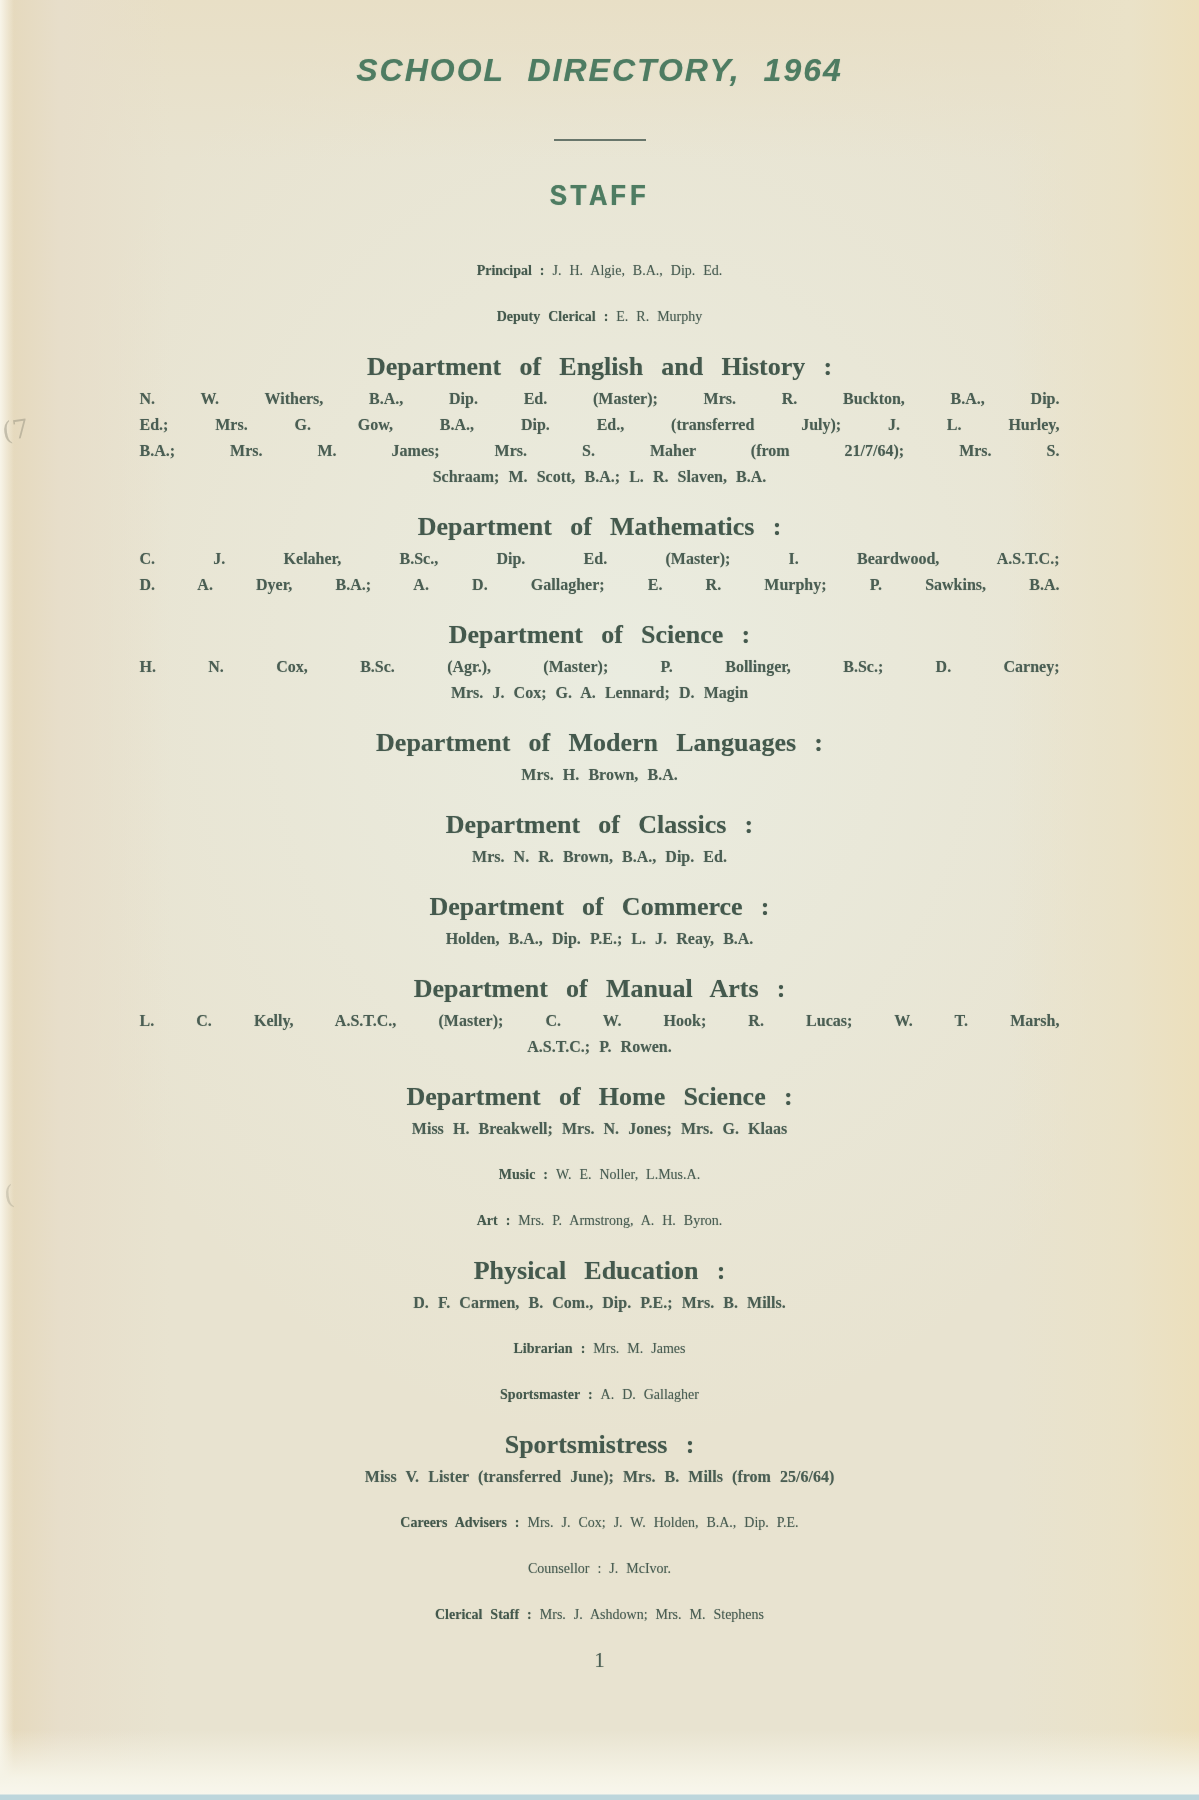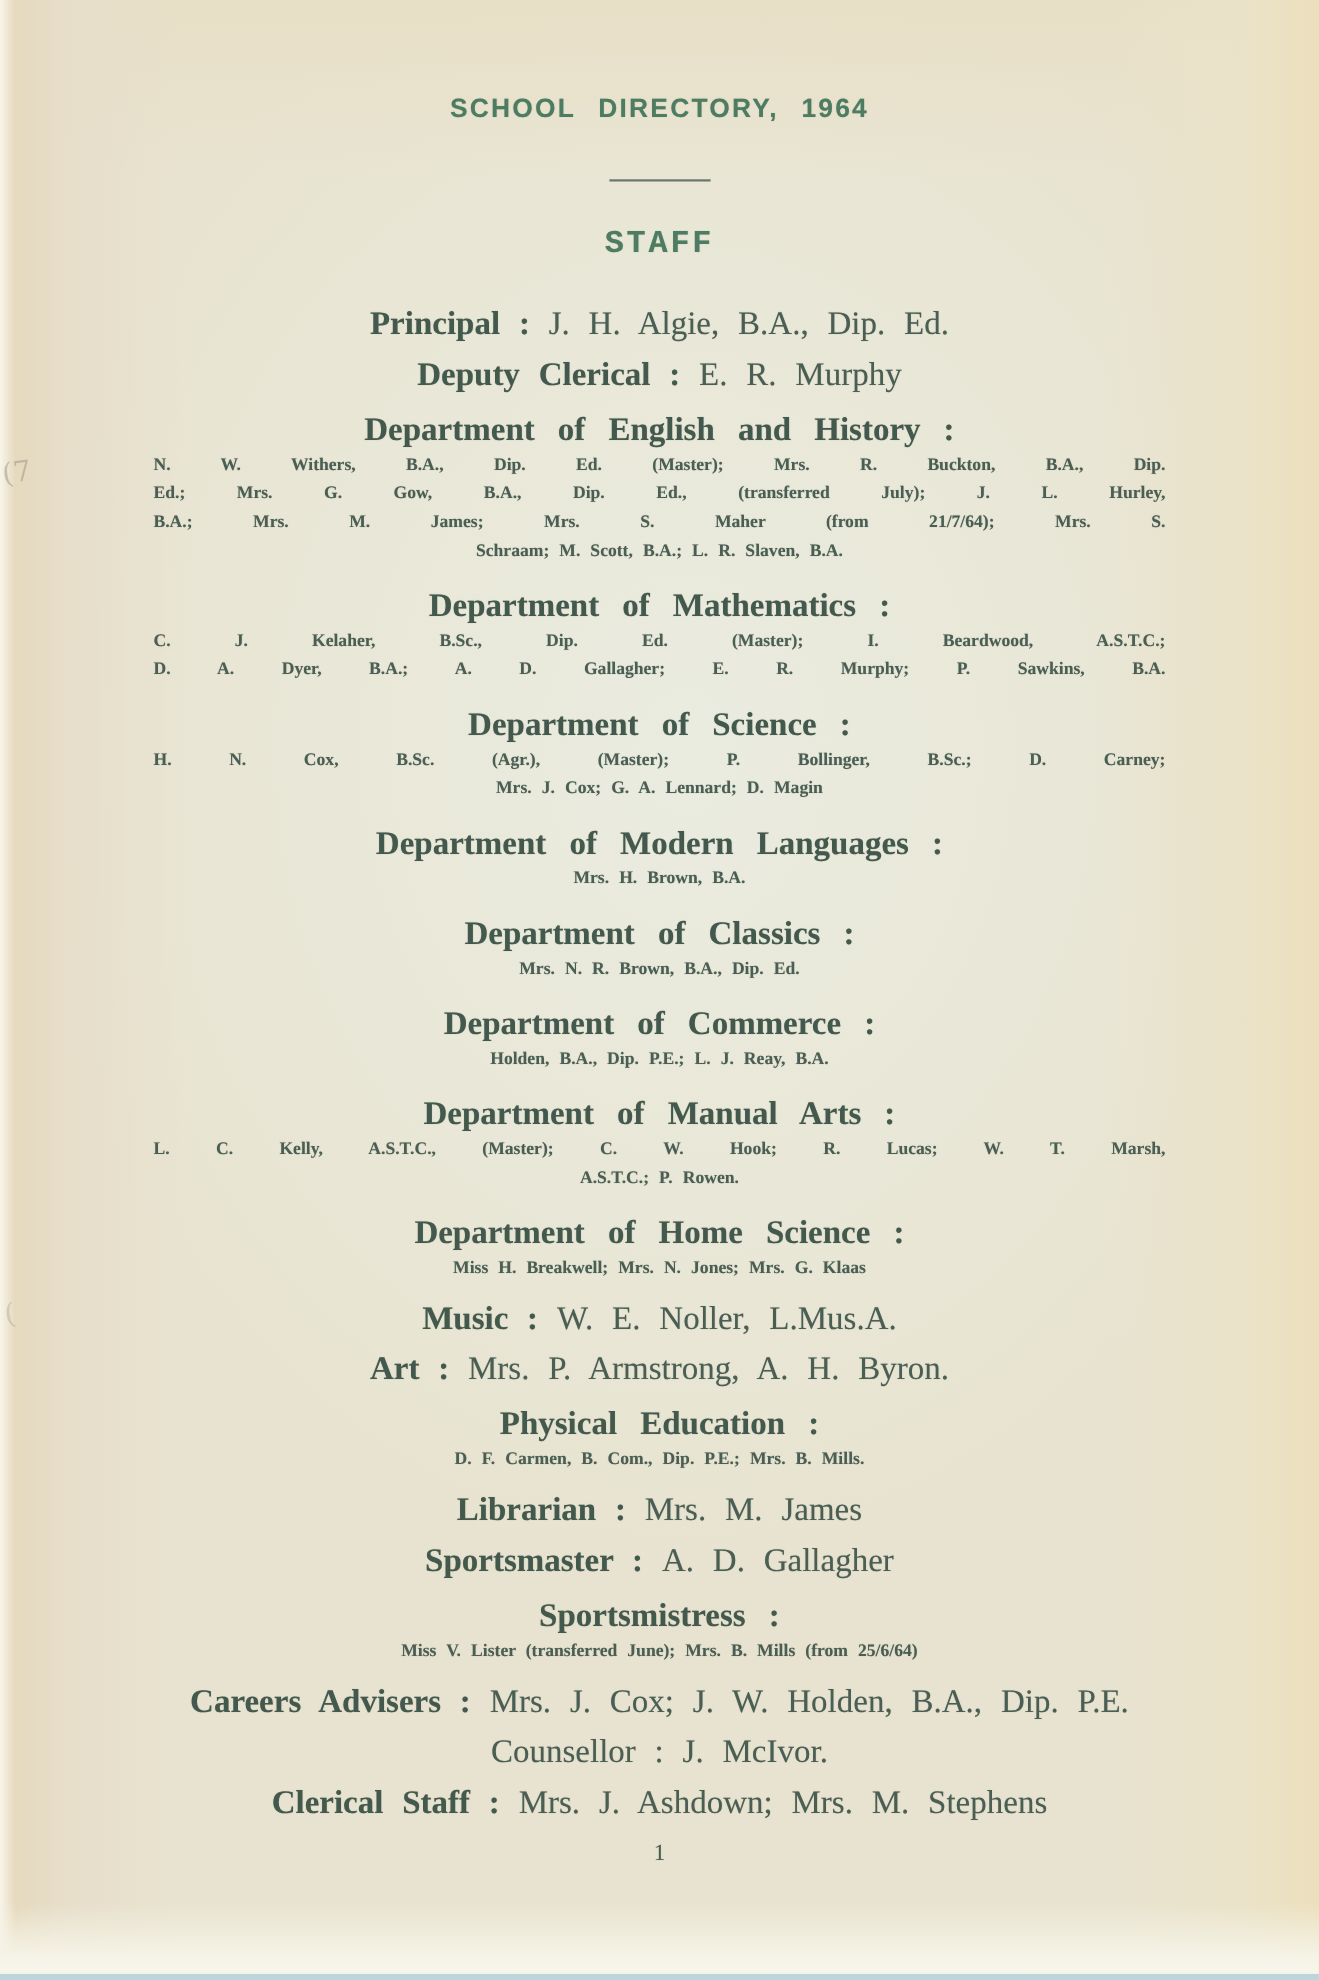--- a/index.html
+++ b/index.html
@@ -23,32 +23,32 @@
       radial-gradient(ellipse 620px 760px at 52% 38%, #eaece0 0%, rgba(234,236,224,0) 100%),
       #e8e3d0;
   }
   .content{width:920px;margin:0 auto;position:relative;}
   
   .sans{
     font-family:"Liberation Sans","DejaVu Sans",sans-serif;
     font-weight:bold;color:#4e7c62;text-align:center;
     text-shadow:0 0 1px rgba(78,124,98,.45);
   }
-  .title{font-size:24px;letter-spacing:2px;word-spacing:12px;padding-top:85px;margin:0;}
+  .title{font-size:32px;letter-spacing:2px;word-spacing:12px;padding-top:52px;margin:0;font-style:italic;}
   .staff-heading{font-size:29px;letter-spacing:2.5px;margin:40px 0 0;font-family:Liberation Mono, monospace;}
   .divider{width:92px;border:0;border-top:2px solid #68766b;margin:50px auto 0;}
   .serif, .kv-line, .dept-heading, .para-line, .page-number{
     font-family:"Liberation Serif","DejaVu Serif",serif;
     color:#4a5e53;
     text-shadow:0 0 1px rgba(74,94,83,.4);
   }
-  .kv-line{font-size:30px;line-height:26px;text-align:center;margin:20px 0;word-spacing:.32em;}
+  .kv-line{font-size:14px;line-height:26px;text-align:center;margin:20px 0;word-spacing:.32em;}
   .kv-label{font-weight:bold;color:#44594d;}
   .kv-first{margin-top:44px;}
-  .dept-heading{font-size:30px;line-height:26px;font-weight:bold;text-align:center;
+  .dept-heading{font-size:26px;line-height:26px;font-weight:bold;text-align:center;
     margin:24px 0 6px;word-spacing:.45em;color:#44594d;}
   .para{margin:0;}
   .para-line{font-size:16px;line-height:26px;word-spacing:.32em;font-weight:bold;}
   .para-line.justify{text-align:justify;text-align-last:justify;}
   .para-line.center{text-align:center;}
   .page-number{font-size:21px;text-align:center;margin-top:8px;}
   
   .scan-mark{position:absolute;color:#8f8c7a;opacity:.45;
     font-family:"DejaVu Serif",serif;font-size:26px;transform:rotate(-8deg);}
   .mark-a{left:2px;top:415px;}

